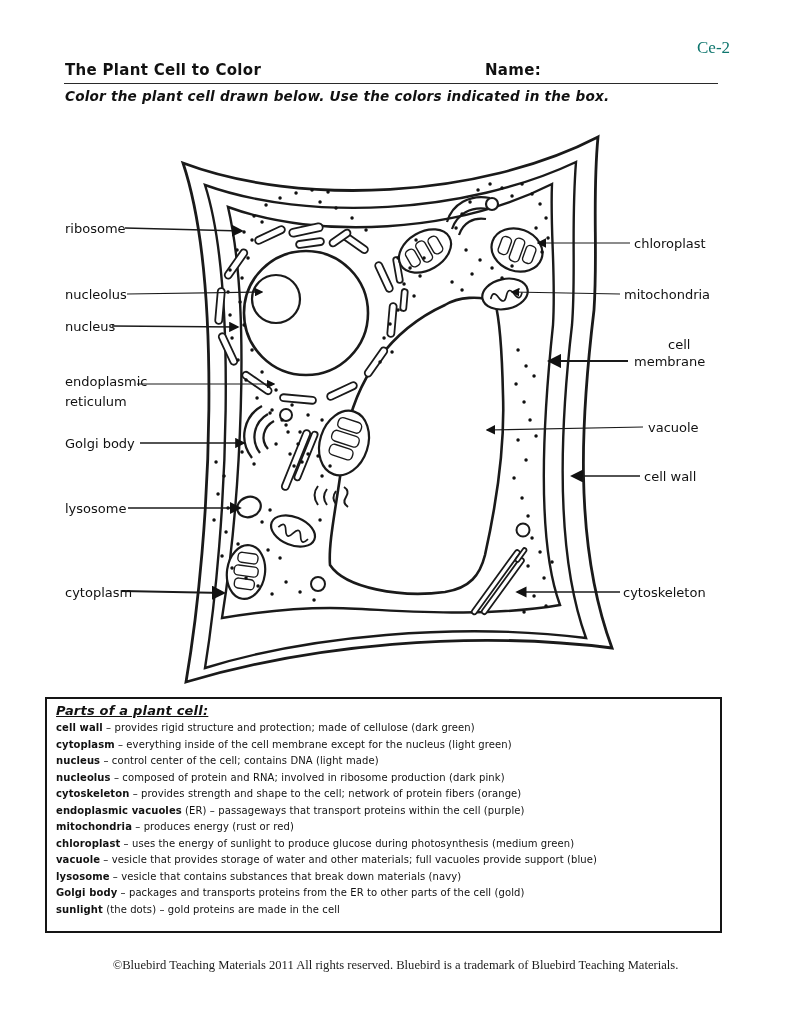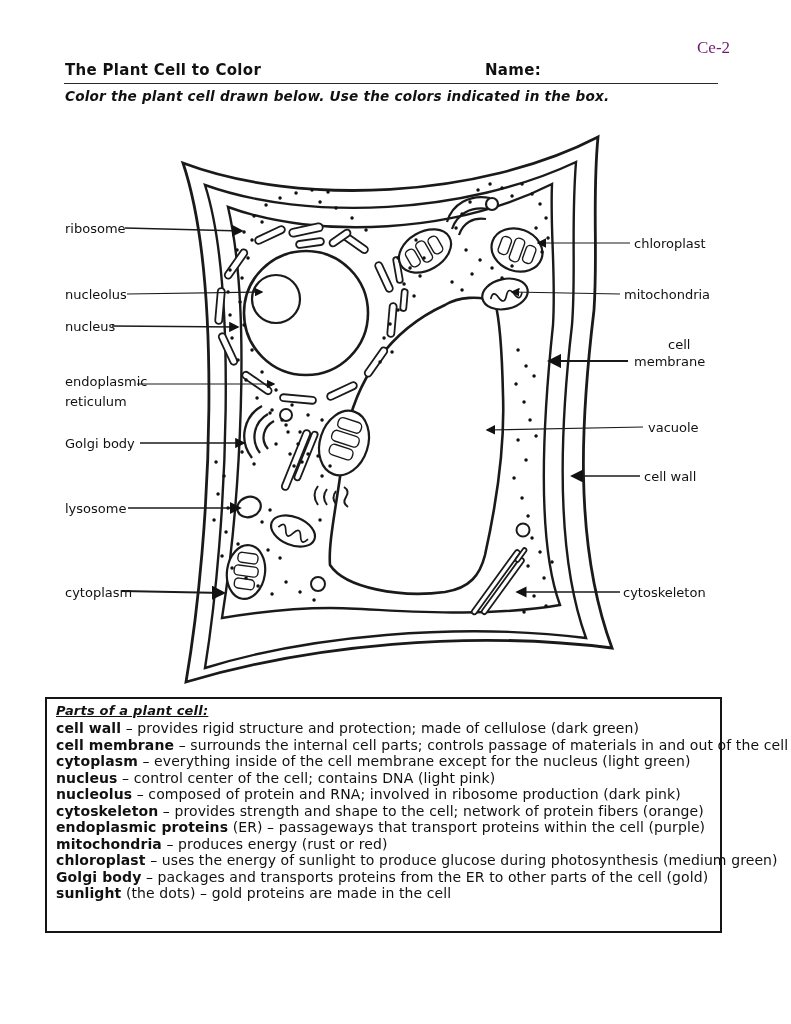--- a/index.html
+++ b/index.html
@@ -1,29 +1,29 @@
 <!DOCTYPE html>
 <html><head>
 <meta charset="utf-8">
 <style>
   html,body{margin:0;padding:0;background:#e8e8e8;}
   .page{position:relative;width:791px;height:1024px;background:#ffffff;overflow:hidden;
         font-family:"DejaVu Sans",sans-serif;color:#111;}
   .abs{position:absolute;}
-  .code{left:697px;top:38px;font-family:"Liberation Serif",serif;font-size:17px;color:#701a75;}
+  .code{left:697px;top:38px;font-family:"Liberation Serif",serif;font-size:17px;color:#0f766e;}
   .title{left:65px;top:61px;font-size:15px;font-weight:bold;letter-spacing:.3px;}
   .namelbl{left:485px;top:61px;font-size:15px;font-weight:bold;letter-spacing:.3px;}
   .rule{left:64px;top:83px;width:654px;border-top:1.7px solid #2a2a2a;}
   .instr{left:65px;top:88px;font-size:13.6px;font-weight:bold;font-style:italic;letter-spacing:.2px;text-align:center;}
   .diagram{left:0;top:110px;width:791px;height:580px;}
   .legend{left:45px;top:697px;width:677px;height:236px;border:2px solid #151515;
           box-sizing:border-box;padding:4px 8px 15px 9px;background:#fff;}
   .legend-title{font-size:13px;font-weight:bold;font-style:italic;text-decoration:underline;
                 letter-spacing:.2px;margin-bottom:2px;}
-  .legend-line{font-size:14px;line-height:16.55px;white-space:nowrap;letter-spacing:.1px;}
+  .legend-line{font-size:10px;line-height:16.55px;white-space:nowrap;letter-spacing:.1px;}
   .legend-line .term{font-weight:bold;}
   .footer{left:0;top:958px;width:791px;text-align:center;
           font-family:"Liberation Serif",serif;font-size:12.6px;color:#1c1c1c;}
   svg text{font-family:"DejaVu Sans",sans-serif;font-size:13px;fill:#111;}
   .organelle{fill:#fff;stroke:#1a1a1a;}
   .callout{stroke:#1a1a1a;fill:none;}
 </style>
 </head>
 <body>
 
@@ -232,25 +232,27 @@
     <text x="668" y="239">cell</text>
     <text x="634" y="256">membrane</text>
     <text x="648" y="322">vacuole</text>
     <text x="644" y="371">cell wall</text>
     <text x="623" y="487">cytoskeleton</text>
   </svg>
 
   <div class="abs legend">
     <div class="legend-title">Parts of a plant cell:</div>
     <div class="legend-line"><span class="term">cell wall</span><span> – provides rigid structure and protection; made of cellulose (dark green)</span></div>
-    <div class="legend-line"><span class="term">cell membrane</span><span> – surrounds the internal cell parts; controls passage of materials in and out of the cell</span></div>
     <div class="legend-line"><span class="term">cytoplasm</span><span> – everything inside of the cell membrane except for the nucleus (light green)</span></div>
-    <div class="legend-line"><span class="term">nucleus</span><span> – control center of the cell; contains DNA (light pink)</span></div>
+    <div class="legend-line"><span class="term">nucleus</span><span> – control center of the cell; contains DNA (light made)</span></div>
     <div class="legend-line"><span class="term">nucleolus</span><span> – composed of protein and RNA; involved in ribosome production (dark pink)</span></div>
     <div class="legend-line"><span class="term">cytoskeleton</span><span> – provides strength and shape to the cell; network of protein fibers (orange)</span></div>
-    <div class="legend-line"><span class="term">endoplasmic proteins</span><span> (ER) – passageways that transport proteins within the cell (purple)</span></div>
+    <div class="legend-line"><span class="term">endoplasmic vacuoles</span><span> (ER) – passageways that transport proteins within the cell (purple)</span></div>
     <div class="legend-line"><span class="term">mitochondria</span><span> – produces energy (rust or red)</span></div>
     <div class="legend-line"><span class="term">chloroplast</span><span> – uses the energy of sunlight to produce glucose during photosynthesis (medium green)</span></div>
+    <div class="legend-line"><span class="term">vacuole</span><span> – vesicle that provides storage of water and other materials; full vacuoles provide support (blue)</span></div>
+    <div class="legend-line"><span class="term">lysosome</span><span> – vesicle that contains substances that break down materials (navy)</span></div>
     <div class="legend-line"><span class="term">Golgi body</span><span> – packages and transports proteins from the ER to other parts of the cell (gold)</span></div>
     <div class="legend-line"><span class="term">sunlight</span><span> (the dots) – gold proteins are made in the cell</span></div>
   </div>
 
+  <div class="abs footer">©Bluebird Teaching Materials 2011 All rights reserved. Bluebird is a trademark of Bluebird Teaching Materials.</div>
 </div>
 
 </body></html>

